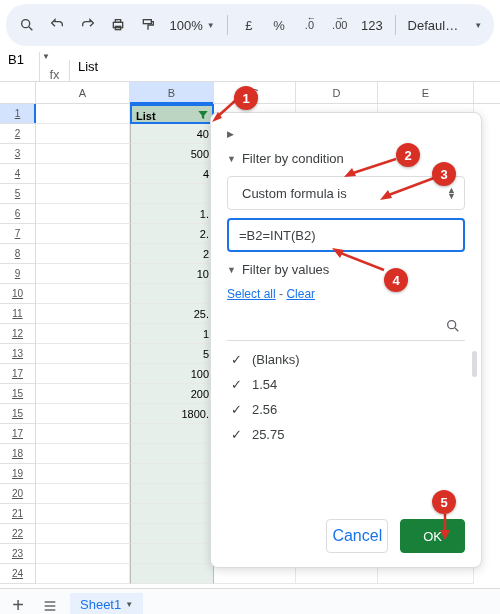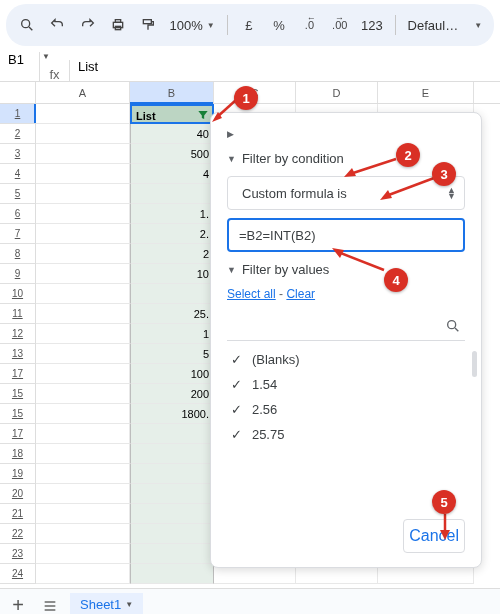--- a/index.html
+++ b/index.html
@@ -399,20 +399,21 @@
         <span>✓</span>
         <span>2.56</span>
       </div>
     <div class="fp-val">
         <span>✓</span>
         <span>25.75</span>
       </div>
   </div>
   <div class="fp-buttons">
     <button class="btn-cancel">Cancel</button>
+    <button class="btn-ok">OK</button>
   </div>
 </div>
 
 <div class="callout" style="left:234px; top:86px;">1</div>
 <svg class="arrow" style="left:210px; top:98px;" width="30" height="26">
     <line x1="26" y1="2" x2="6" y2="20"></line>
     <polygon points="2,24 12,20 8,14"></polygon>
   </svg>
 
 <div class="callout" style="left:396px; top:143px;">2</div>

